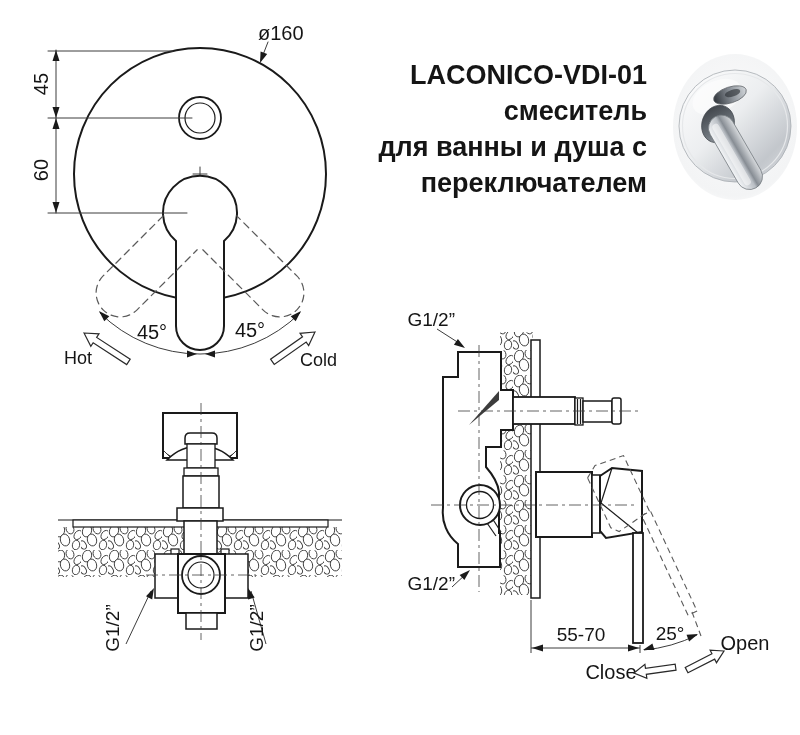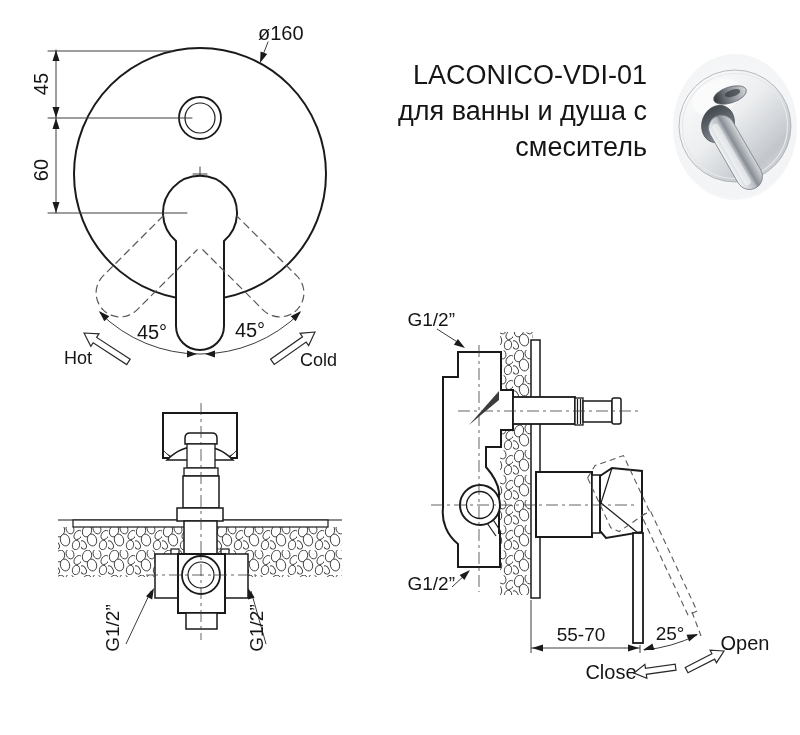--- a/index.html
+++ b/index.html
@@ -4,33 +4,34 @@
 <style>
   html,body{margin:0;padding:0;background:#ffffff;}
   #page{position:relative;width:800px;height:735px;background:#ffffff;overflow:hidden;
         font-family:"Liberation Sans",sans-serif;}
   #drawing{position:absolute;left:0;top:0;}
   svg text{font-family:"Liberation Sans",sans-serif;fill:#151515;}
   .t19{font-size:19px;}
   .t20{font-size:20px;}
   .t17{font-size:18px;}
   #title-block{position:absolute;top:57px;right:153px;width:300px;text-align:right;
-               font-size:27px;line-height:36px;color:#151515;font-weight:400;
+               font-size:27px;line-height:36px;color:#151515;font-weight:700;
                letter-spacing:0px;}
   #title-block span{display:block;white-space:nowrap;}
 </style>
 </head>
 <body>
 
 <div id="page">
 
   <div id="title-block">
     <span>LACONICO-VDI-01</span>
+    <span>смеситель</span>
     <span>для ванны и душа с</span>
-    <span>смеситель</span>
+    <span>переключателем</span>
   </div>
 
   <svg id="drawing" width="800" height="735" viewBox="0 0 800 735">
     <defs>
 
       <pattern id="peb" width="27" height="25" patternUnits="userSpaceOnUse">
         <g stroke="#3c3c3c" stroke-width="0.9" fill="#ffffff">
           <ellipse cx="6" cy="6" rx="4.5" ry="6" transform="rotate(18 6 6)"></ellipse>
           <ellipse cx="16" cy="4" rx="3.8" ry="5" transform="rotate(-20 16 4)"></ellipse>
           <ellipse cx="24" cy="10" rx="3.5" ry="5" transform="rotate(35 24 10)"></ellipse>

